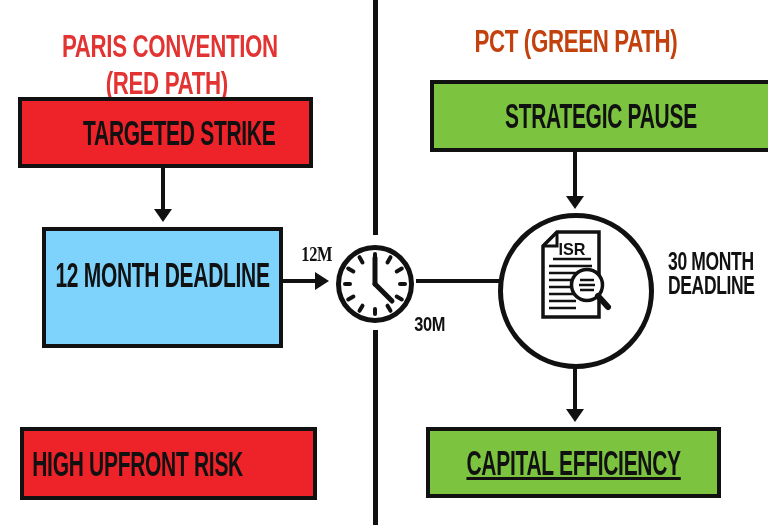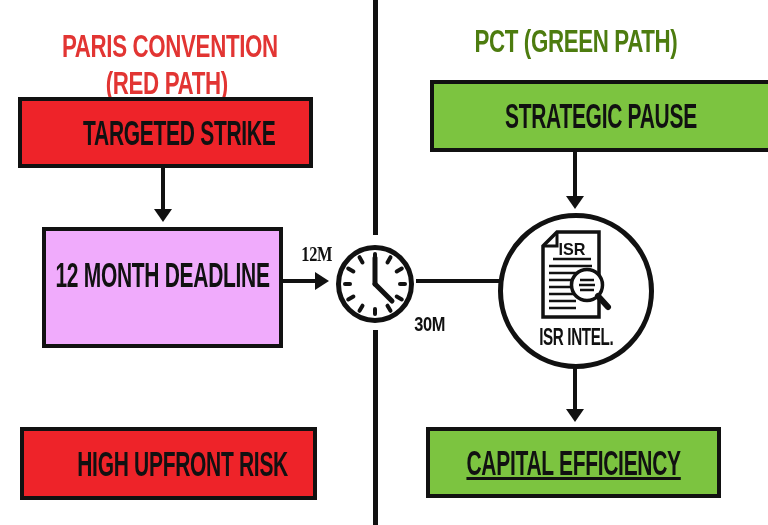--- a/index.html
+++ b/index.html
@@ -16,23 +16,23 @@
   .t-side  { font-size:25px; line-height:23px; } .t-side.cond { transform:scaleX(0.70); transform-origin:left center; }
   .t-cap   { font-size:23px; } .t-cap.cond   { transform:scaleX(0.66); }
   .t-clk   { font-size:21px; } .t-clk.cond   { transform:scaleX(0.78); }
 
   .node {
     position:absolute; box-sizing:border-box; border:4px solid #111;
     display:flex; align-items:center; justify-content:center; text-align:center;
   }
   .red-fill   { background:#ee2329;padding-left:28px; }
   .green-fill { background:#7cc440; }
-  .white-fill { background:#f0abfc; }
+  .white-fill { background:#7dd3fc; }
   .red-text   { color:#e23533; }
-  .green-text { color:#4d7c0f; }
+  .green-text { color:#c2410c; }
 
   .center-text { text-align:center; }
 
   .vline { position:absolute; width:4px; background:#111; }
   .hline { position:absolute; height:4px; background:#111; }
   .head-down {
     position:absolute; width:0; height:0;
     border-left:9px solid transparent; border-right:9px solid transparent;
     border-top:13px solid #111;
   }
@@ -65,21 +65,21 @@
   </div>
 
   <div class="vline" style="left:161px; top:168px; height:42px;"></div>
   <div class="head-down" style="left:154px; top:209px;"></div>
 
   <div class="node white-fill" style="left:42px; top:227px; width:241px; height:121px; align-items:flex-start; padding-top:24px;">
     <span class="cond t-box">12 MONTH DEADLINE</span>
   </div>
 
 
-  <div class="node red-fill" style="left:20px; top:427px; width:297px; height:73px;">
+  <div class="node red-fill" style="left:20px; top:427px; width:297px; height:73px;justify-content:flex-end;">
     <span class="cond t-box">HIGH UPFRONT RISK</span>
   </div>
 
   <div class="hline" style="left:283px; top:279px; width:33px;"></div>
   <div class="head-right" style="left:315px; top:272px;"></div>
 
   <div class="abs center-text" style="left:293px; top:242px; width:48px;font-family:Liberation Serif, serif;">
     <span class="cond t-clk">12M</span>
   </div>
 
@@ -144,24 +144,25 @@
       <circle cx="51" cy="57" r="15.5" fill="#ffffff" stroke="#111" stroke-width="3.5"></circle>
       <g stroke="#111" stroke-width="2.5">
         <line x1="44" y1="52" x2="58" y2="52"></line>
         <line x1="43" y1="57" x2="59" y2="57"></line>
         <line x1="44" y1="62" x2="58" y2="62"></line>
       </g>
       <line x1="62" y1="68" x2="72" y2="79" stroke="#111" stroke-width="6" stroke-linecap="round"></line>
     </g>
   </svg>
 
-  <div class="abs center-text" style="left:502px; top:324px; width:148px;">
-    <span class="cond t-cap">ISR INTEL.</span>
+
+  <div class="abs" style="left:668px; top:250px; width:100px;">
+    <span class="cond t-side">30 MONTH</span><br>
+    <span class="cond t-side">DEADLINE</span>
   </div>
-
 
   <div class="vline" style="left:573px; top:367px; height:43px;"></div>
   <div class="head-down" style="left:566px; top:409px;"></div>
 
   <div class="node green-fill" style="left:426px; top:427px; width:295px; height:71px;text-decoration:underline;">
     <span class="cond t-box">CAPITAL EFFICIENCY</span>
   </div>
 
 </div>
 

